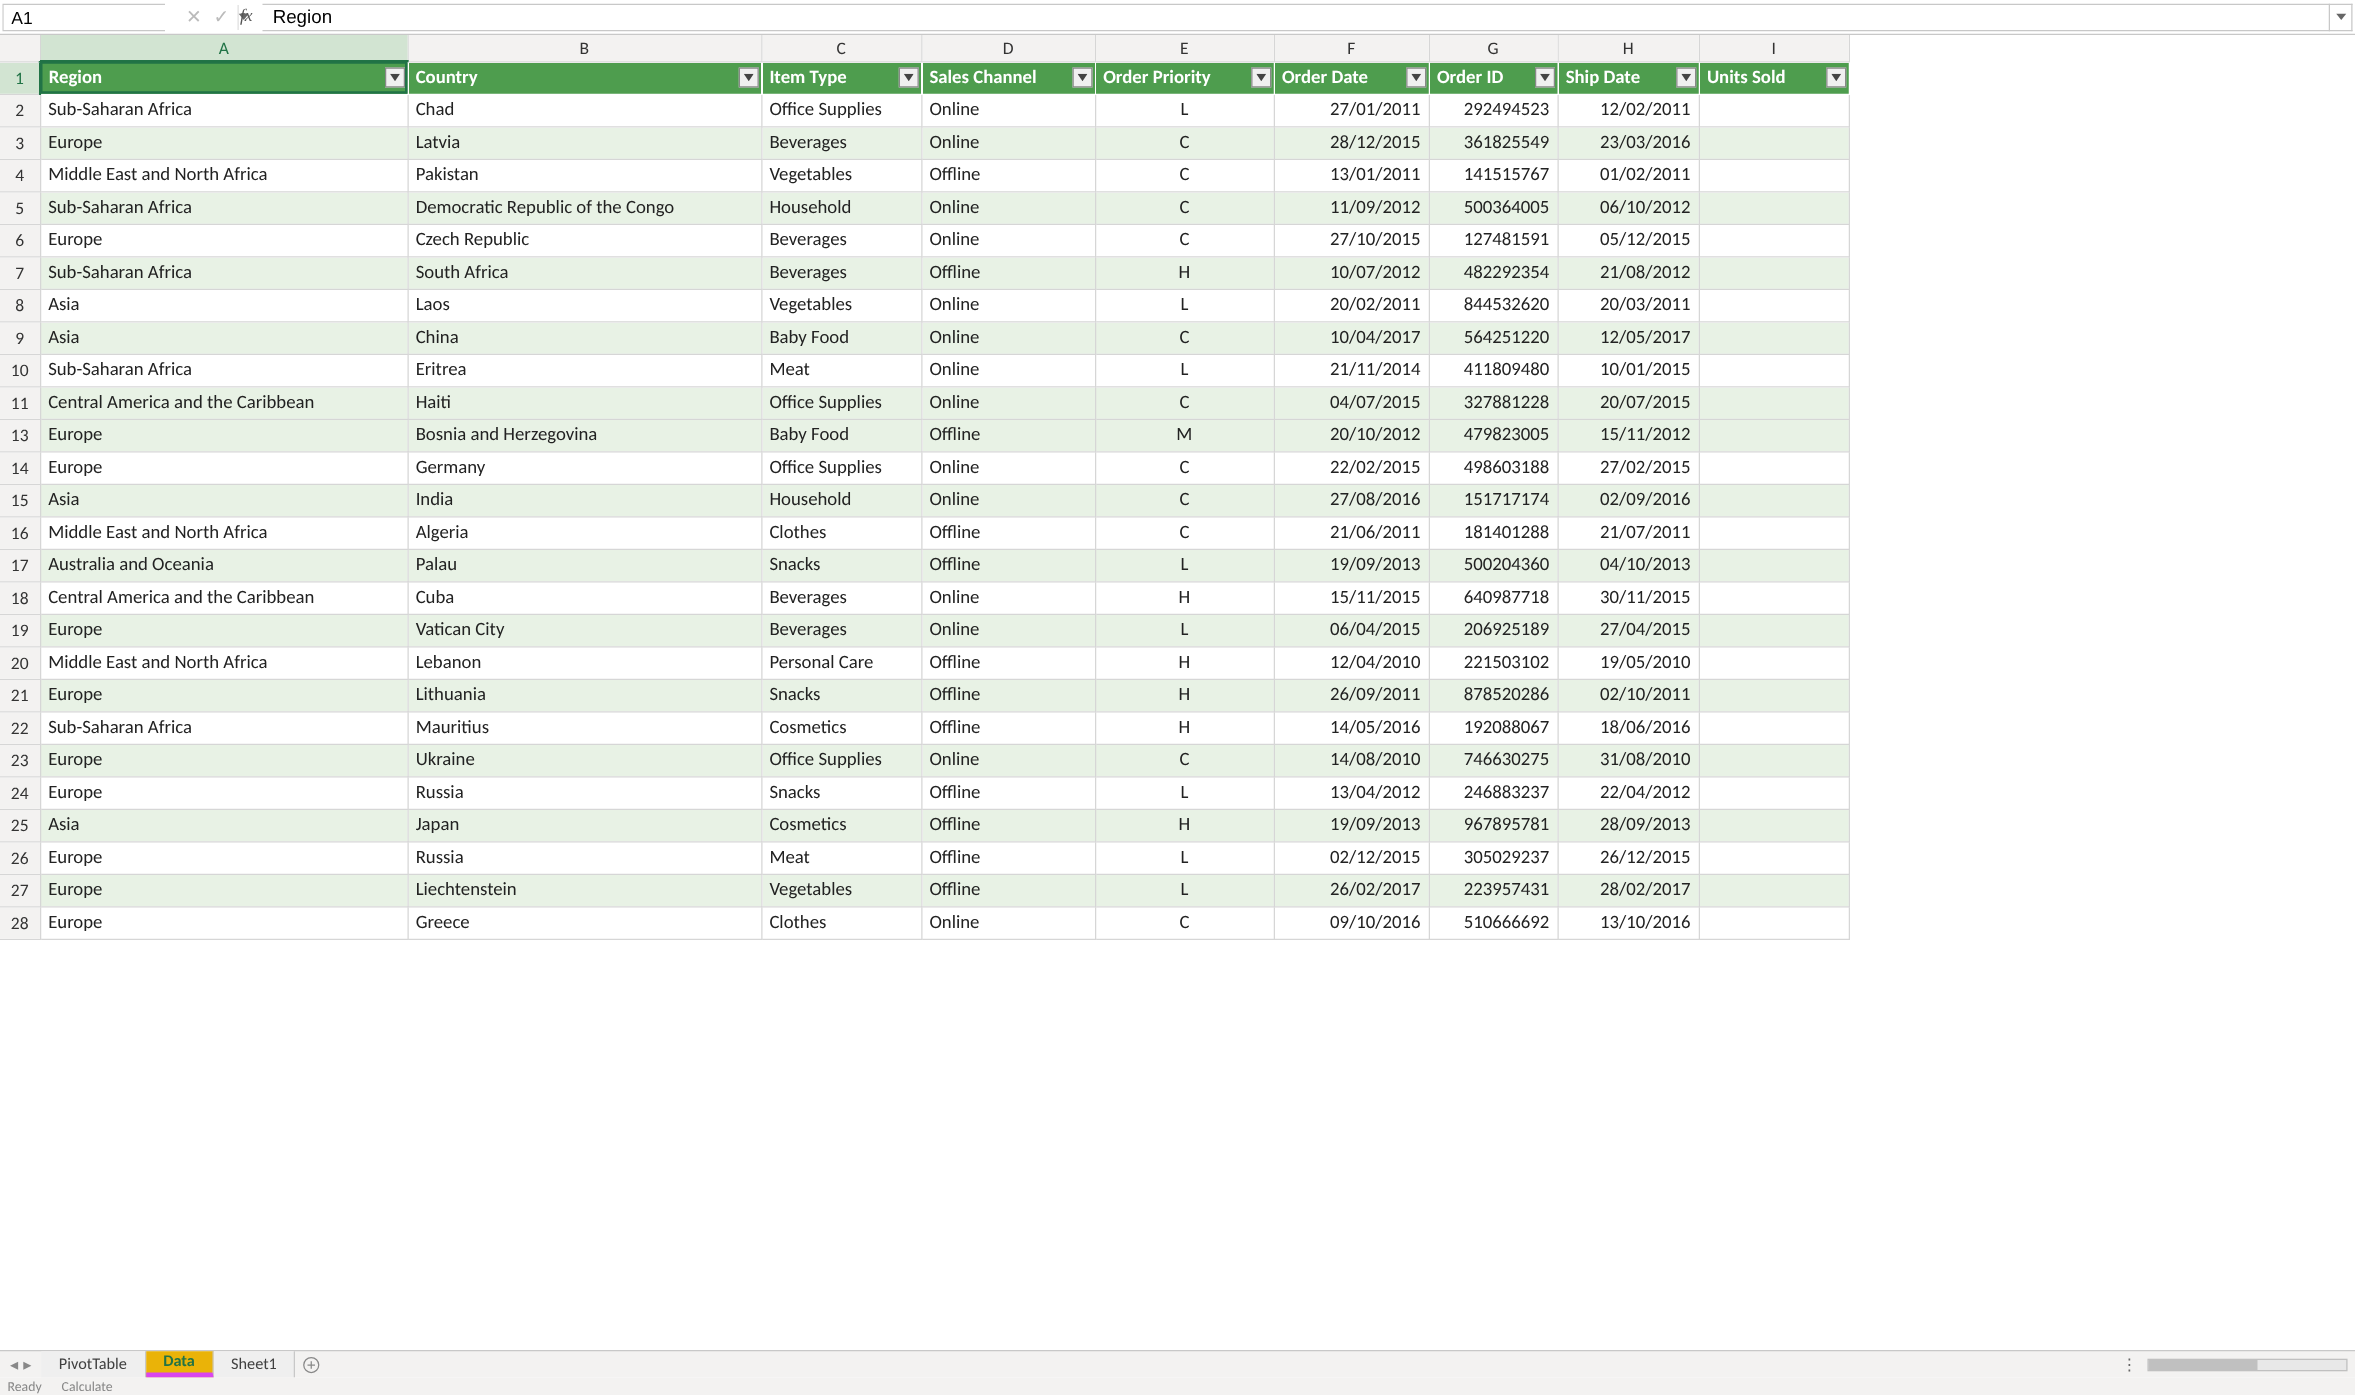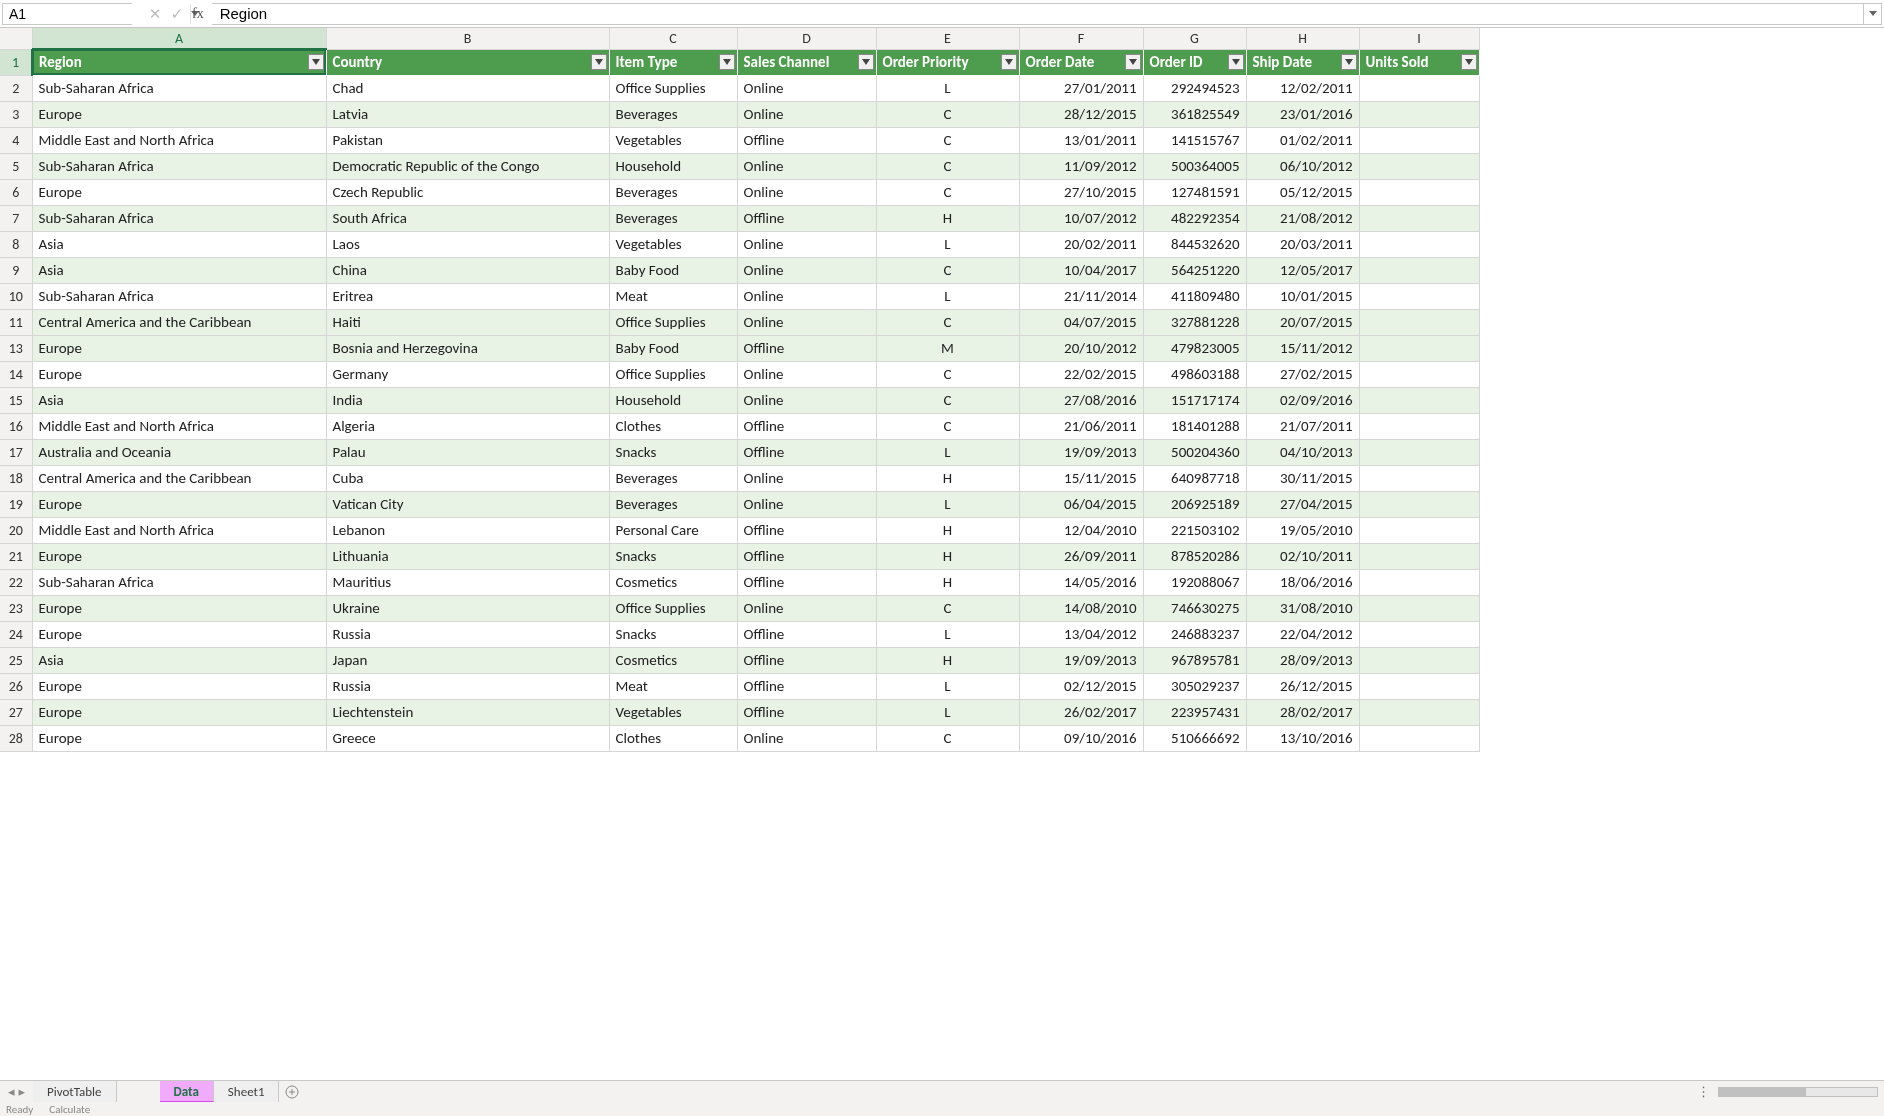--- a/index.html
+++ b/index.html
@@ -47,20 +47,21 @@
     width: 6px;
   }
   .fb-btn {
     width: 22px; height: 22px;
     display: flex; align-items: center; justify-content: center;
     color: #666;
     cursor: pointer;
   }
   .fb-btn.disabled { color: #bbb; }
   .fx-label {
+    font-style: italic;
     font-family: "Times New Roman", serif;
     font-size: 14px;
     color: #555;
     cursor: pointer;
     padding: 0 4px;
   }
   .formula-input {
     flex: 1;
     height: 22px;
     border: 1px solid #c8c8c8;
@@ -194,25 +195,24 @@
   .tab {
     padding: 0 14px;
     display: flex;
     align-items: center;
     border-right: 1px solid #c8c8c8;
     background: #efefef;
     color: #404040;
     cursor: pointer;
   }
   .tab.active {
-    background: #f0abfc;
+    background: #eab308;
     color: #217346;
     font-weight: bold;
-    border-bottom: 1px solid #d946ef;
-    margin-left: 43px;
+    border-bottom: 4px solid #d946ef;
   }
   .tab-add {
     width: 26px;
     display: flex;
     align-items: center;
     justify-content: center;
     color: #666;
     cursor: pointer;
   }
   .hscroll-area {
@@ -365,21 +365,21 @@
           </tr>
           <tr class="banded">
             <th class="rowhdr">3</th>
             <td class="cell">Europe</td>
             <td class="cell">Latvia</td>
             <td class="cell">Beverages</td>
             <td class="cell">Online</td>
             <td class="cell calign">C</td>
             <td class="cell ralign">28/12/2015</td>
             <td class="cell ralign">361825549</td>
-            <td class="cell ralign">23/01/2016</td>
+            <td class="cell ralign">23/03/2016</td>
             <td class="cell ralign"></td>
           </tr>
           <tr>
             <th class="rowhdr">4</th>
             <td class="cell">Middle East and North Africa</td>
             <td class="cell">Pakistan</td>
             <td class="cell">Vegetables</td>
             <td class="cell">Offline</td>
             <td class="cell calign">C</td>
             <td class="cell ralign">13/01/2011</td>

